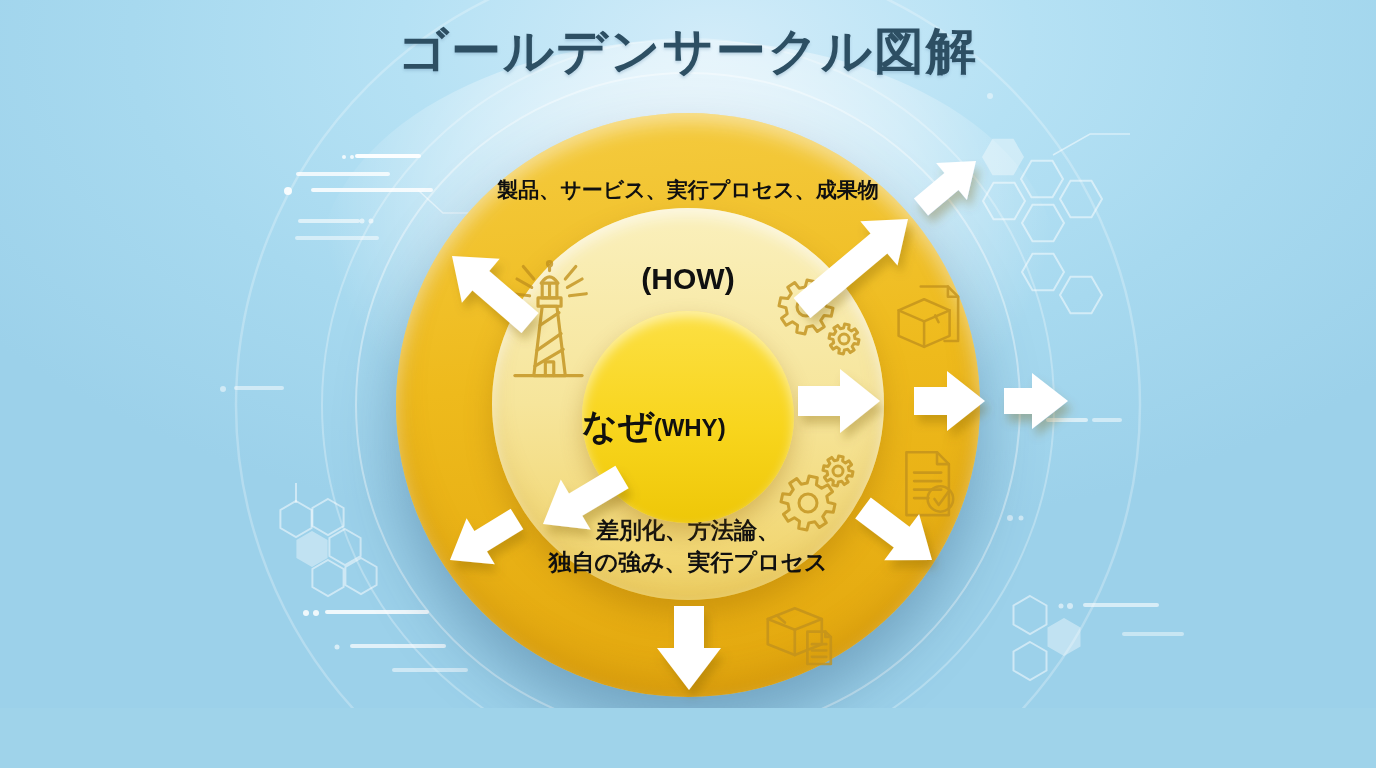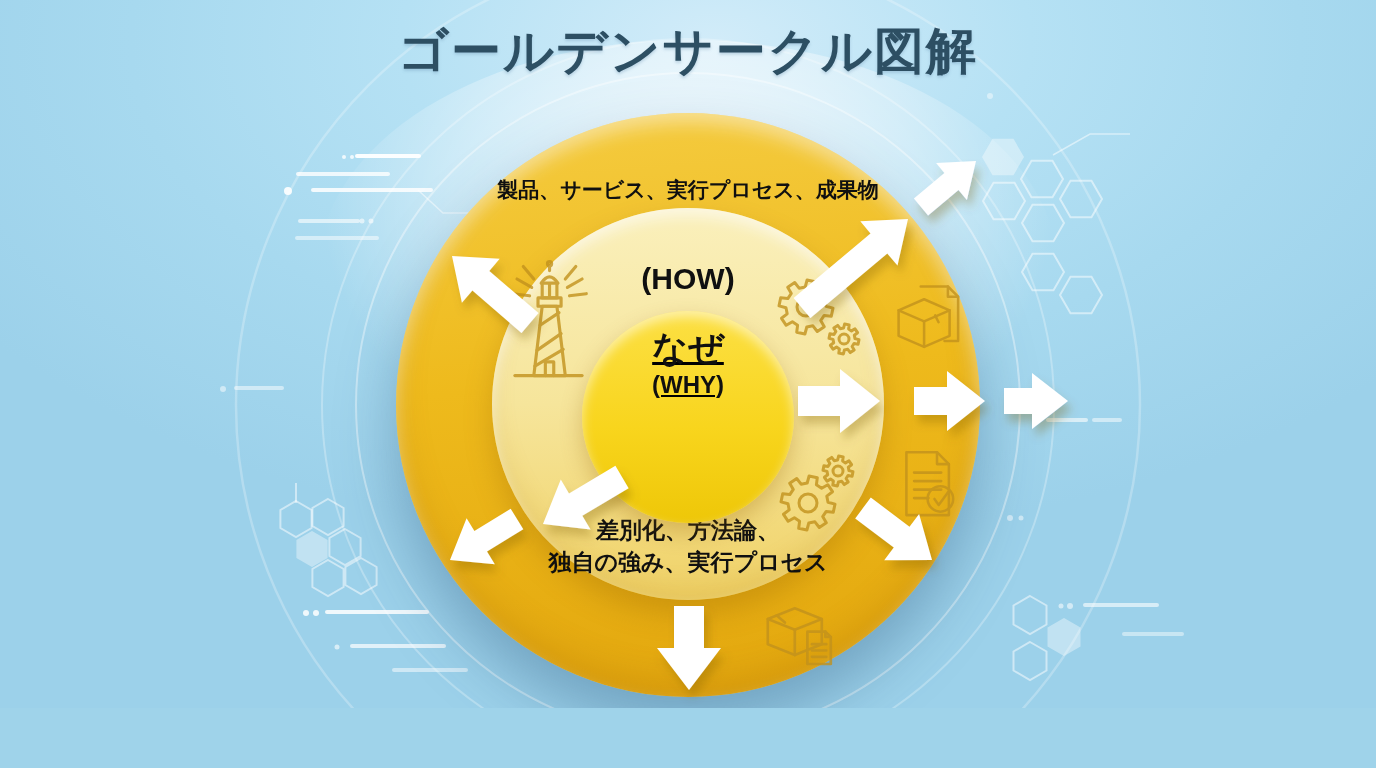--- a/index.html
+++ b/index.html
@@ -29,21 +29,21 @@
   }
   .ring-middle{
     position:absolute;left:96px;top:95px;width:392px;height:392px;border-radius:50%;
     background:linear-gradient(180deg,#faf0bc 0%,#f6e59b 50%,#f0d267 100%);
     box-shadow:0 14px 28px rgba(140,90,0,.28), inset 0 8px 14px rgba(255,255,255,.6), inset 0 -12px 24px rgba(170,110,0,.14);
   }
   .circle-inner{
     position:absolute;left:186px;top:198px;width:212px;height:212px;border-radius:50%;
     background:linear-gradient(180deg,#fce044 0%,#f8d51d 55%,#eec708 100%);
     box-shadow:0 10px 22px rgba(150,95,0,.3), inset 0 6px 12px rgba(255,255,255,.55);
-    display:flex;flex-direction:column;align-items:center;box-sizing:border-box;padding-top:18px;text-decoration:underline;
+    display:flex;flex-direction:row;align-items:center;box-sizing:border-box;padding-top:18px;
   }
   .circle-wrap .txt{position:absolute;left:0;width:100%;text-align:center;color:var(--text-color,#101010);font-weight:700;}
   .what-label{top:18px;font-size:38px;}
   .what-desc{top:63px;font-size:21px;}
   .how-label{top:108px;font-size:33px;}
   .how-sub{top:149px;font-size:30px;}
   .how-desc1{top:402px;font-size:23px;}
   .how-desc2{top:434px;font-size:23px;}
   .why-label{font-size:35px;font-weight:700;color:var(--text-color,#101010);line-height:1.1;}
   .why-sub{font-size:24px;font-weight:700;color:var(--text-color,#101010);margin-top:3px;}

